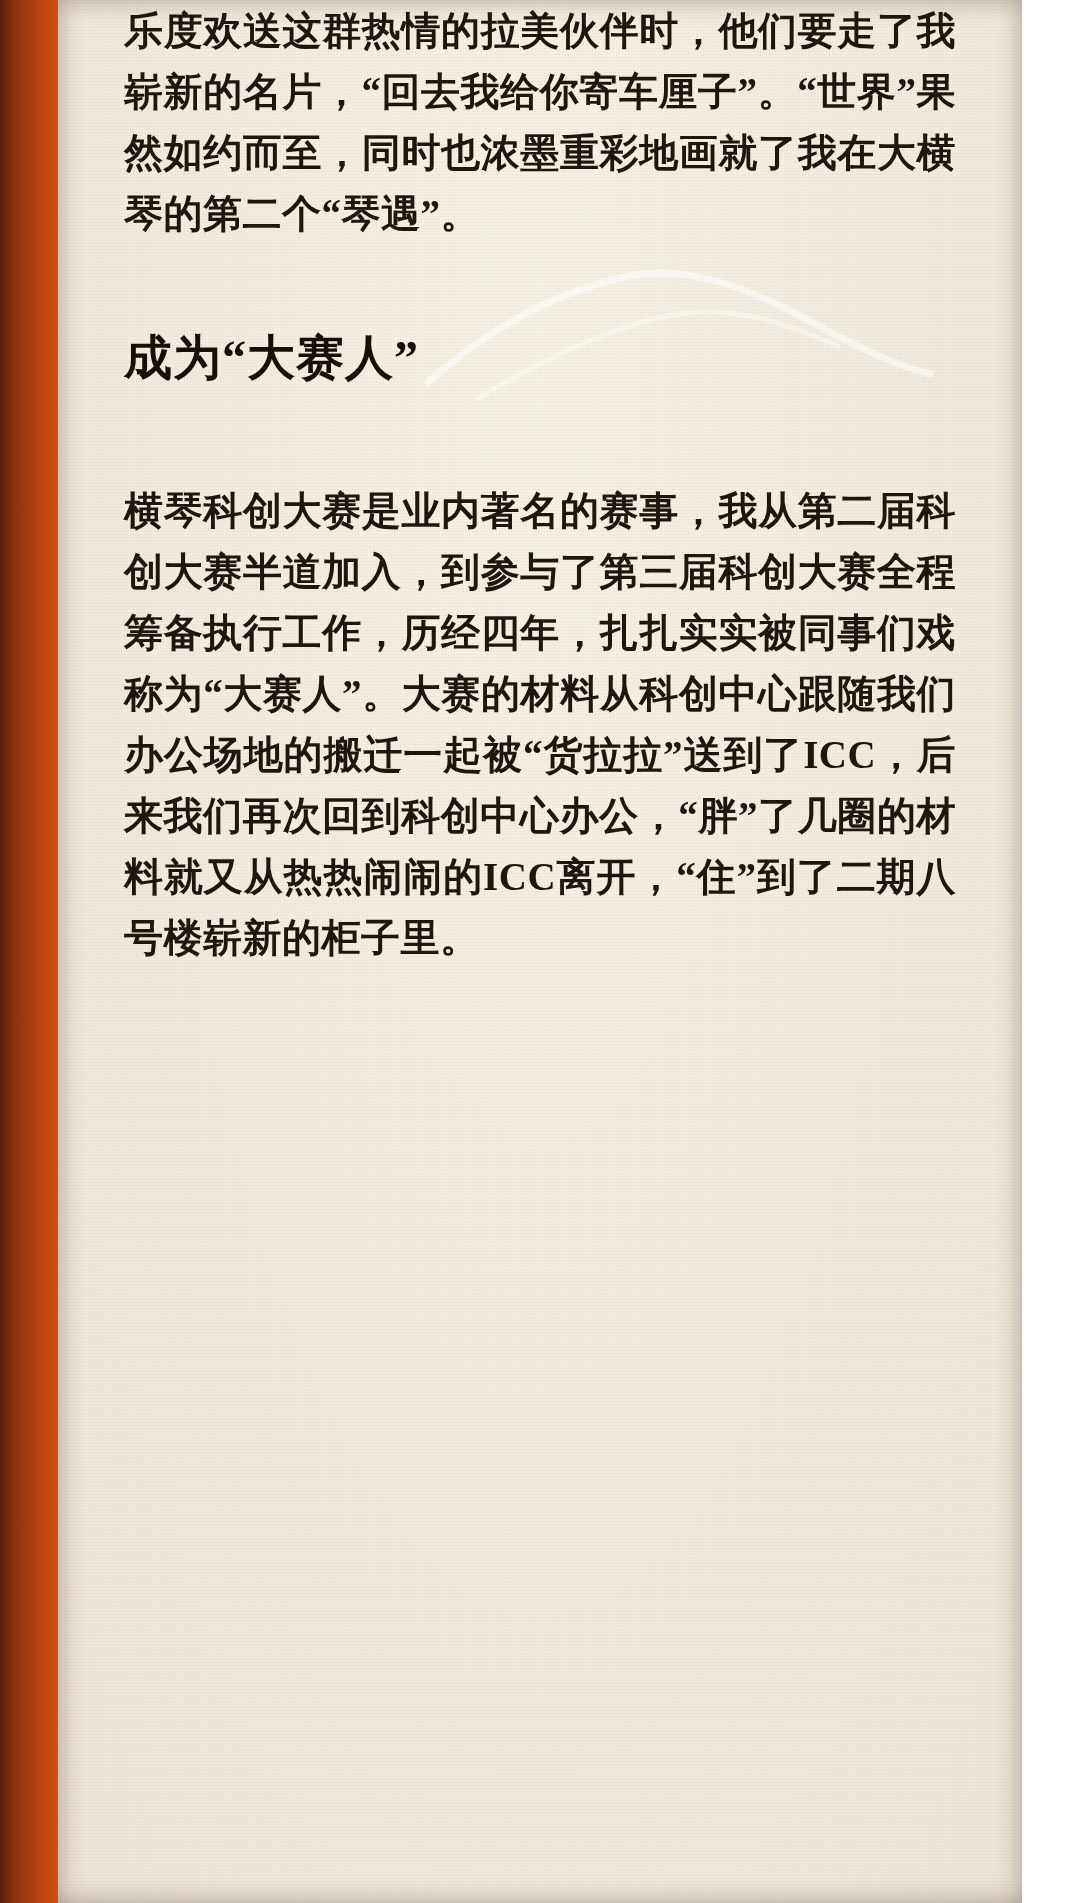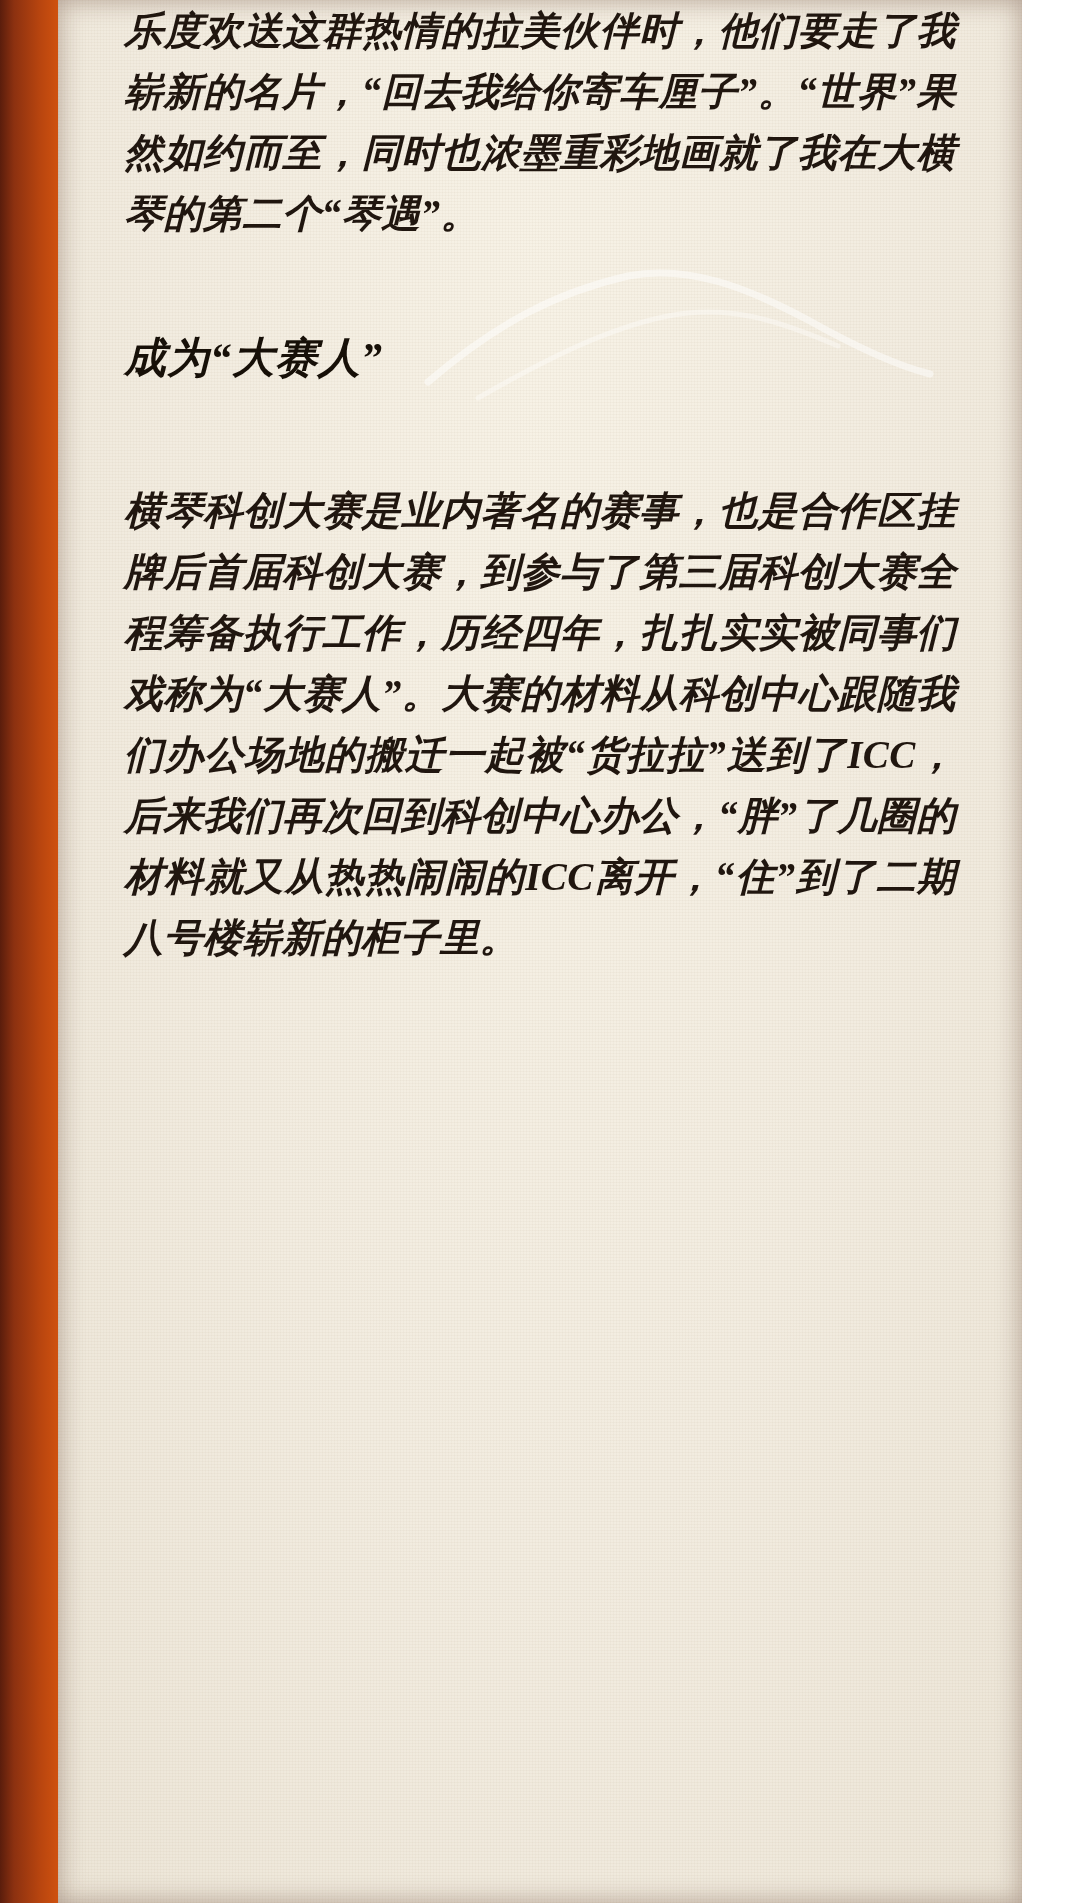--- a/index.html
+++ b/index.html
@@ -22,21 +22,20 @@
     background:
       linear-gradient(90deg,
         #5a1d0c 0px,
         #8c3110 14px,
         #b8450f 40px,
         #d4540f 62px,
         #a63a0c 82px,
         #6b240b 100px,
         #58190a 112px);
     box-sizing: border-box;
-    font-style: italic;
   }
   .page::after {
     content: "";
     position: absolute;
     top: 0; right: 0;
     width: 112px;
     height: 100%;
     background:
       linear-gradient(270deg,
         #5a1d0c 0px,
@@ -101,21 +100,21 @@
     font-weight: 600;
   }
 
   .first-block {
     padding-top: 0;
     margin-top: -14px;
   }
 
   h2.section-heading {
     margin: 0;
-    font-size: 42px;
+    font-size: 48px;
     line-height: 60px;
     font-weight: 700;
     color: #171008;
     letter-spacing: 1px;
     font-family: "Liberation Serif", "DejaVu Serif", serif;
   }
 
   .gap-a { height: 84px; }
   .gap-b { height: 92px; }
   .gap-c { height: 70px; }
@@ -135,20 +134,20 @@
     <div class="content">
 
       <p class="para first-block">乐度欢送这群热情的拉美伙伴时，他们要走了我崭新的名片，“回去我给你寄车厘子”。“世界”果然如约而至，同时也浓墨重彩地画就了我在大横琴的第二个“琴遇”。</p>
 
       <div class="gap-a"></div>
 
       <h2 class="section-heading">成为“大赛人”</h2>
 
       <div class="gap-b"></div>
 
-      <p class="para">横琴科创大赛是业内著名的赛事，也是合作区挂牌后首届科创大赛，到参与了第三届科创大赛全程筹备执行工作，历经四年，扎扎实实被同事们戏称为“大赛人”。大赛的材料从科创中心跟随我们办公场地的搬迁一起被“货拉拉”送到了ICC，后来我们再次回到科创中心办公，“胖”了几圈的材料就又从热热闹闹的ICC离开，“住”到了二期八号楼崭新的柜子里。</p>
+      <p class="para">横琴科创大赛是业内著名的赛事，我从第二届科创大赛半道加入，到参与了第三届科创大赛全程筹备执行工作，历经四年，扎扎实实被同事们戏称为“大赛人”。大赛的材料从科创中心跟随我们办公场地的搬迁一起被“货拉拉”送到了ICC，后来我们再次回到科创中心办公，“胖”了几圈的材料就又从热热闹闹的ICC离开，“住”到了二期八号楼崭新的柜子里。</p>
 
       <div class="gap-c"></div>
 
 
     </div>
   </div>
 </div>
 
 </body></html>

